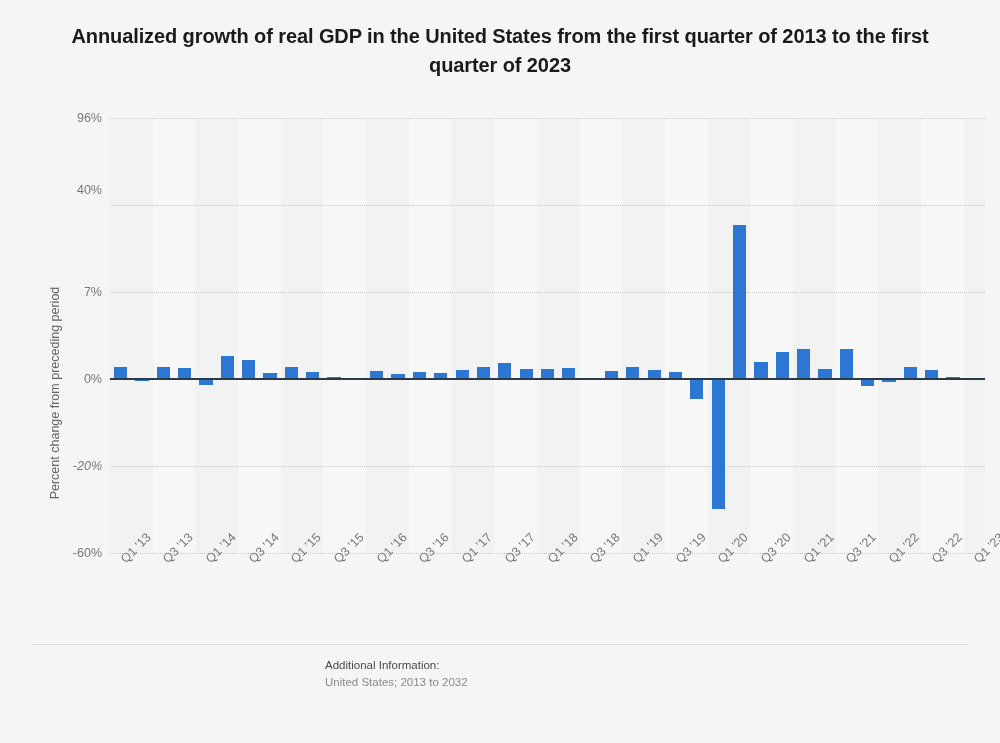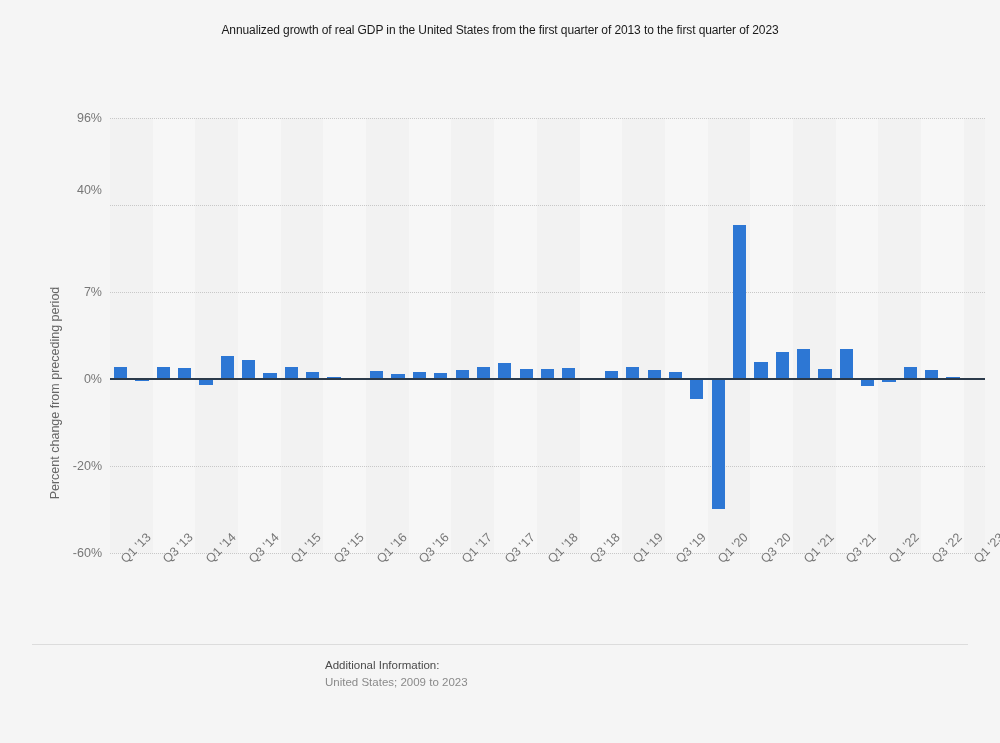--- a/index.html
+++ b/index.html
@@ -20,22 +20,22 @@
     background: #f5f5f5;
   }
 
   
   #chart-title {
     position: absolute;
     left: 60px;
     top: 22px;
     width: 880px;
     text-align: center;
-    font-size: 12px;
-    font-weight: normal;
+    font-size: 20px;
+    font-weight: bold;
     color: #1a1a1a;
     line-height: 1.45;
     letter-spacing: -0.1px;
   }
 
   
   #plot-area {
     position: absolute;
     left: 110px;
     top: 118px;
@@ -162,21 +162,21 @@
 <div id="chart-root">
 
   <div id="chart-title">Annualized growth of real GDP in the United States from the first quarter of 2013 to the first quarter of 2023</div>
 
   <div id="y-ticks">
     <div id="y-axis-title">Percent change from preceding period</div>
   <div class="ytick" style="top: 0px;">96%</div>
       <div class="ytick" style="top: 72px;">40%</div>
       <div class="ytick" style="top: 174px;">7%</div>
       <div class="ytick" style="top: 261px;">0%</div>
-      <div class="ytick" style="top: 348px;">-20%</div>
+      <div class="ytick" style="top: 348px; font-style: italic;">-20%</div>
       <div class="ytick" style="top: 435px;">-60%</div>
     </div>
 
   <div id="plot-area">
       <div class="vband" style="left: 0px; width: 42.6829px;"></div>
       <div class="vband" style="left: 85.3659px; width: 42.6829px;"></div>
       <div class="vband" style="left: 170.732px; width: 42.6829px;"></div>
       <div class="vband" style="left: 256.098px; width: 42.6829px;"></div>
       <div class="vband" style="left: 341.463px; width: 42.6829px;"></div>
       <div class="vband" style="left: 426.829px; width: 42.6829px;"></div>
@@ -255,16 +255,16 @@
       <div class="xtick" style="left: 775.963px;">Q1 '22</div>
       <div class="xtick" style="left: 818.646px;">Q3 '22</div>
       <div class="xtick" style="left: 861.329px;">Q1 '23</div>
     </div>
 
   <div id="footer-rule"></div>
 
 
   <div id="info-block">
     <div class="f-head muted">Additional Information:</div>
-    <div class="f-line">United States; 2009 to 2023</div>
+    <div class="f-line">United States; 2013 to 2032</div>
   </div>
 
 </div>
 
 </body></html>

